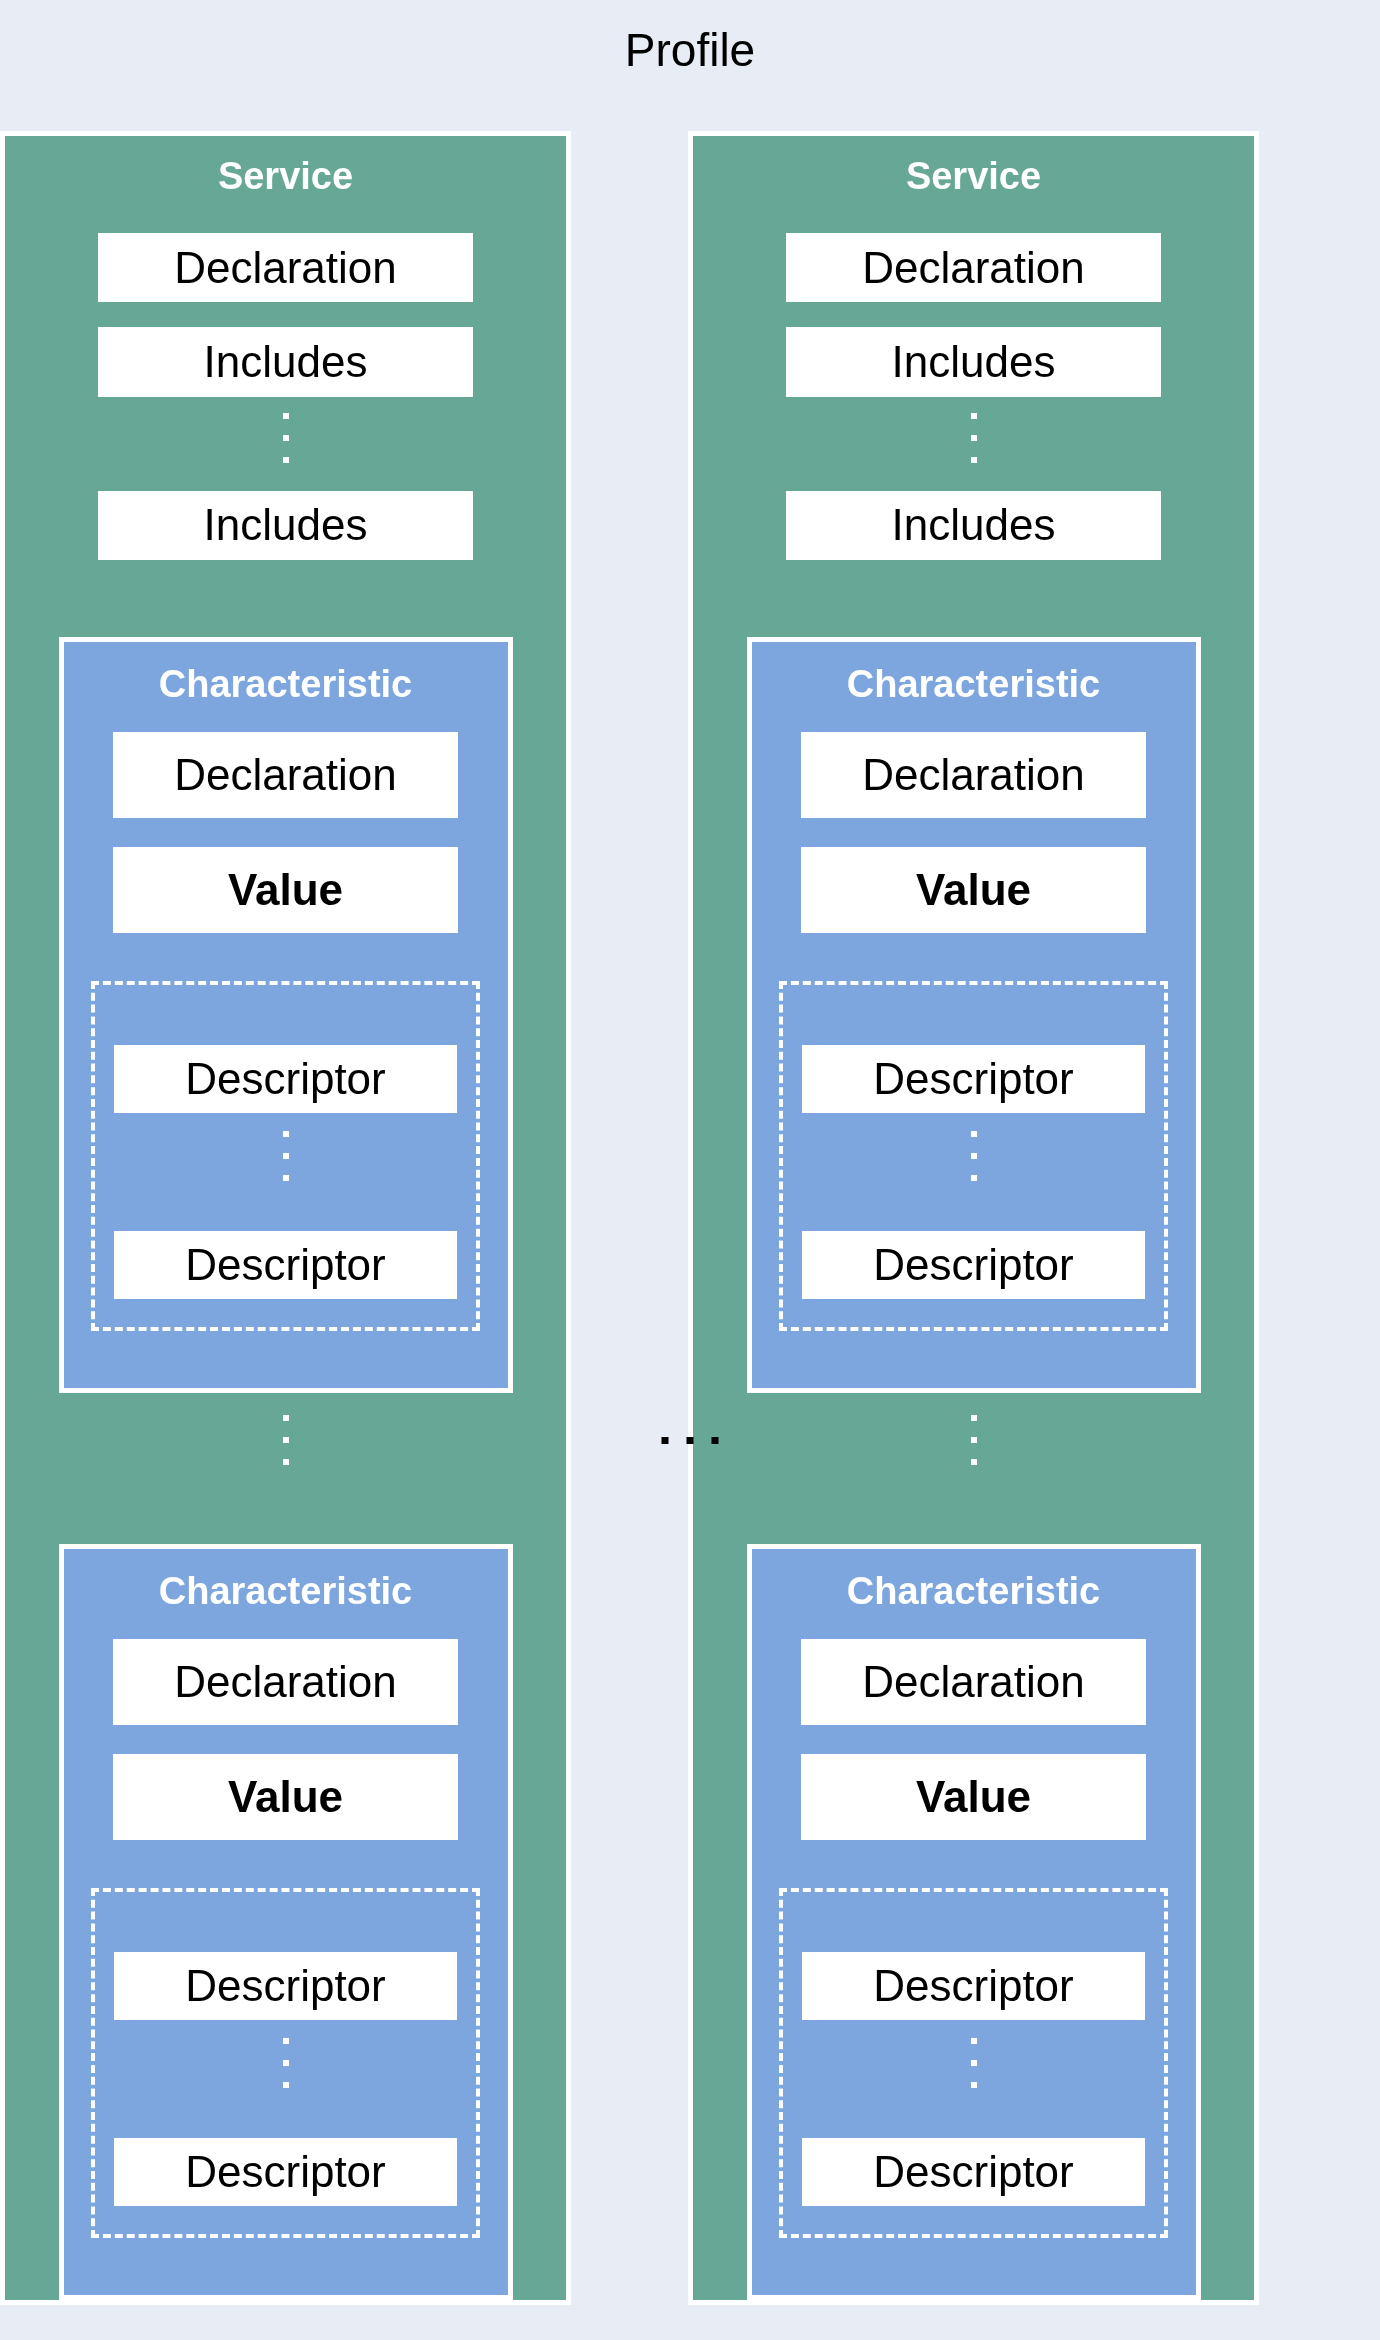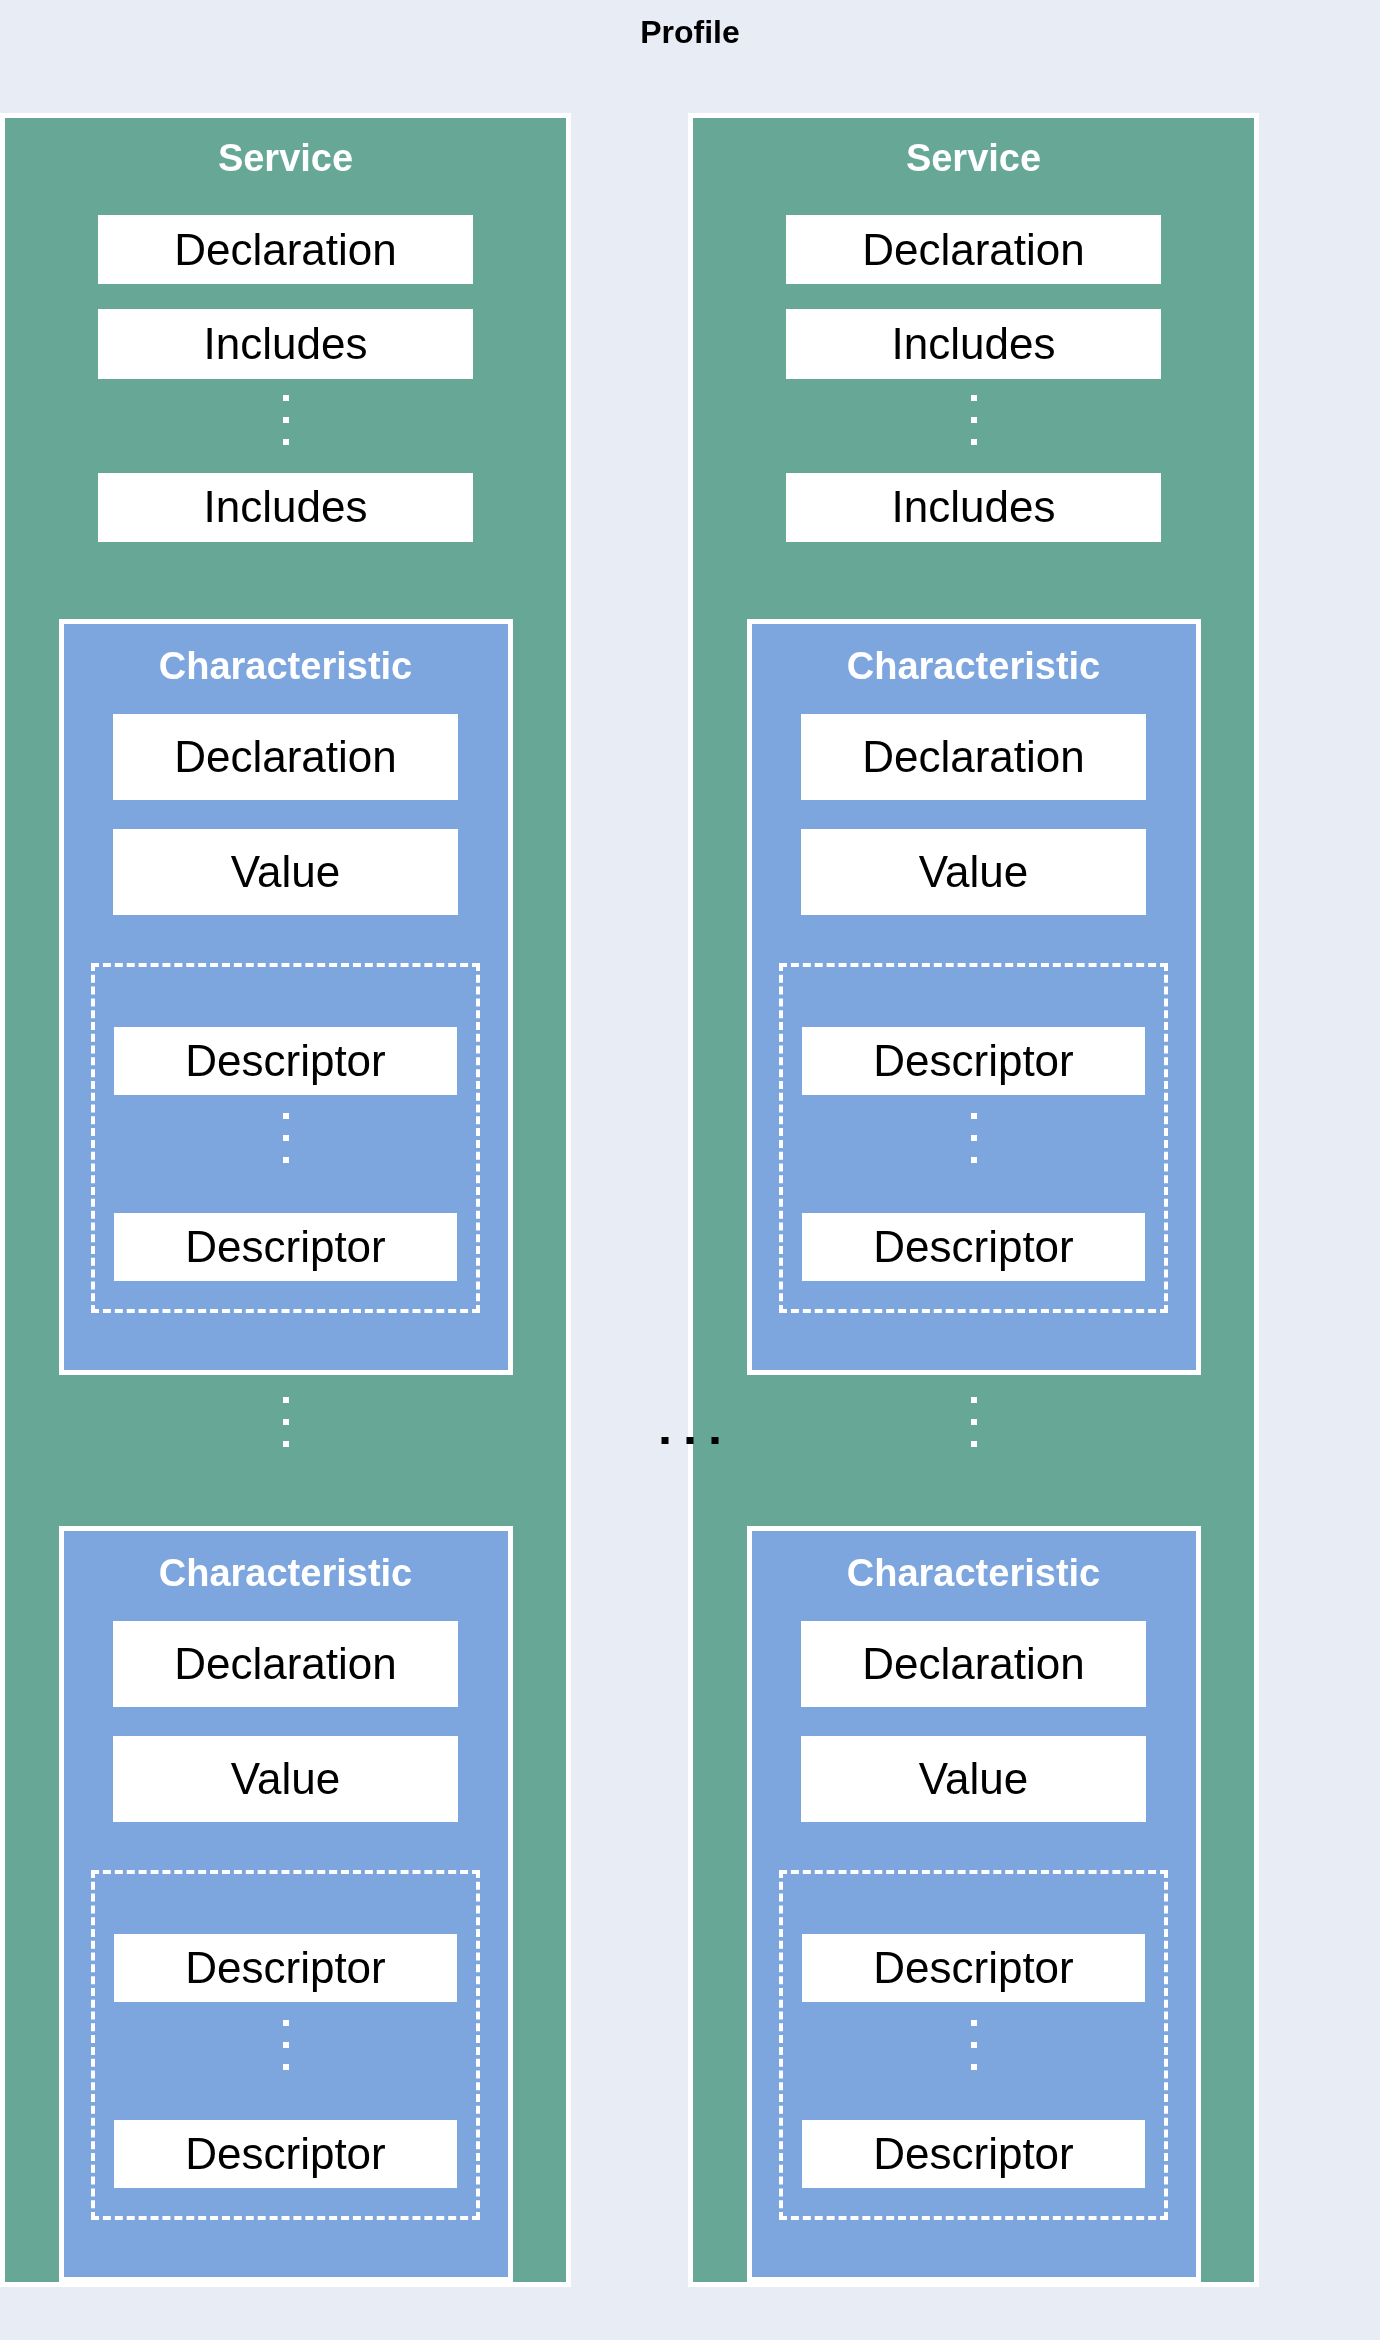--- a/index.html
+++ b/index.html
@@ -14,25 +14,25 @@
   }
   *{margin:0;padding:0;box-sizing:content-box;}
   html,body{width:1380px;height:2340px;}
   body{
     background:var(--bg);
     font-family:"Liberation Sans", sans-serif;
     position:relative;
     overflow:hidden;
   }
   .profile-title{
-    padding-top:4px;
+    padding-top:22px;
     text-align:center;
-    font-size:32px;
+    font-size:46px;
     line-height:56px;
-    font-weight:bold;
+    font-weight:normal;
     color:var(--box-text);
   }
   .panels{
     display:flex;
     gap:117px;
     margin-top:53px;
   }
   .service-panel{
     width:561px;
     height:2164px;
@@ -85,21 +85,21 @@
   }
   .char-title{
     margin-top:20px;
     font-size:38px;
     line-height:44px;
     font-weight:bold;
     color:var(--header-text);
   }
   .char-box{width:345px;height:86px;}
   .char-decl{margin-top:26px;}
-  .char-val{margin-top:29px;}
+  .char-val{margin-top:29px;font-weight:bold;}
   .descriptor-group{
     margin-top:48px;
     border:4px dashed #ffffff;
     padding:28px 19px;
     display:flex;
     flex-direction:column;
     align-items:center;
   }
   .desc-box{width:343px;height:68px;margin-top:32px;}
   .ell-desc{margin:18px 0;}

